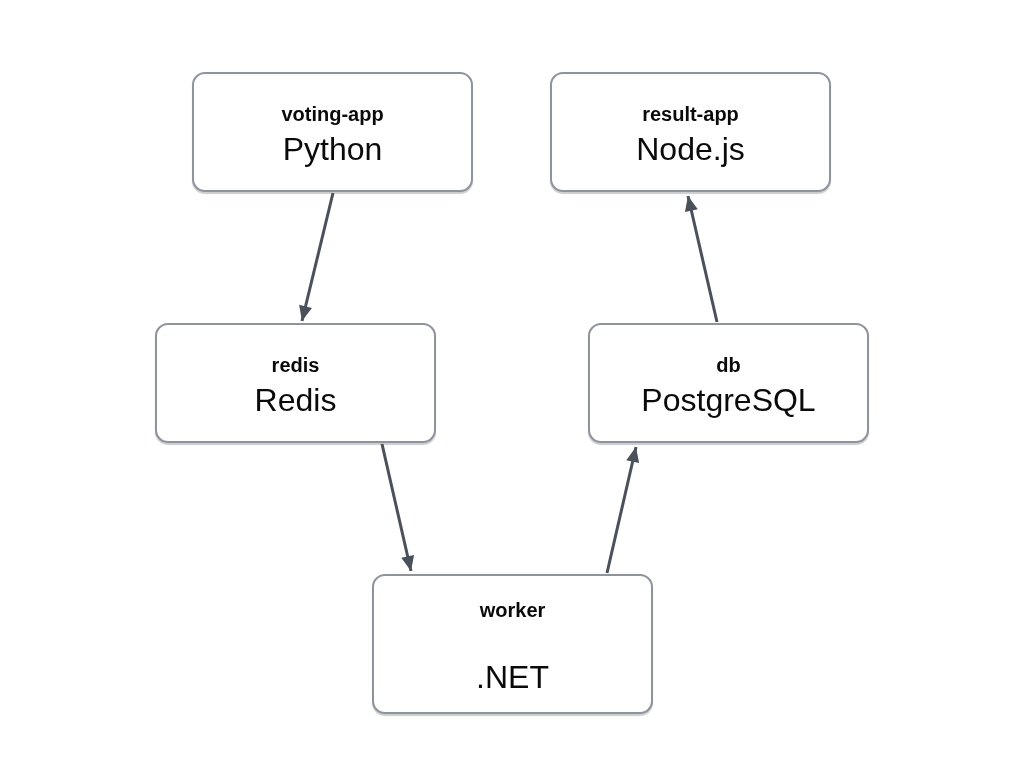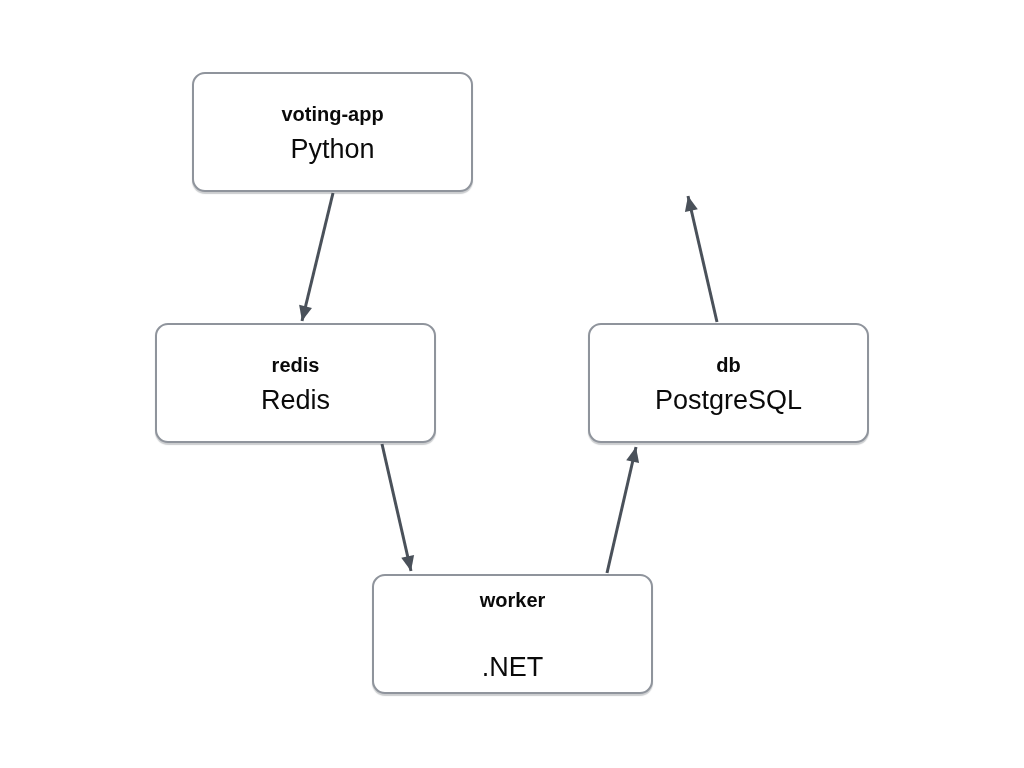--- a/index.html
+++ b/index.html
@@ -37,21 +37,21 @@
     box-shadow: 0 1.5px 1px rgba(70, 75, 84, 0.28);
   }
   .node-title {
     font-size: 20px;
     line-height: 35px;
     font-weight: bold;
     color: #0a0a0a;
     white-space: nowrap;
   }
   .node-subtitle {
-    font-size: 27px;
+    font-size: 32px;
     line-height: 35px;
     font-weight: normal;
     color: #0a0a0a;
     white-space: nowrap;
   }
 </style>
 </head>
 <body>
 
 <div id="canvas" style="width: 1024px; height: 768px; background: rgb(255, 255, 255);">
@@ -66,29 +66,33 @@
       <line x1="382" y1="444" x2="411" y2="571" stroke="#4a515a" stroke-width="3" marker-end="url(#arrowhead)"></line>
       <line x1="607" y1="573" x2="636" y2="447" stroke="#4a515a" stroke-width="3" marker-end="url(#arrowhead)"></line>
       <line x1="717" y1="322" x2="688" y2="196" stroke="#4a515a" stroke-width="3" marker-end="url(#arrowhead)"></line>
     </svg>
 
   <div class="node" style="left: 192px; top: 72px; width: 281px; height: 120px; border-color: rgb(143, 148, 156); background: rgb(255, 255, 255);">
     <div class="node-title">voting-app</div>
     <div class="node-subtitle">Python</div>
   </div>
 
+  <div class="node" style="left: 550px; top: 72px; width: 281px; height: 120px; border-color: rgb(143, 148, 156); background: rgb(255, 255, 255);">
+    <div class="node-title">result-app</div>
+    <div class="node-subtitle">Node.js</div>
+  </div>
 
   <div class="node" style="left: 155px; top: 323px; width: 281px; height: 120px; border-color: rgb(143, 148, 156); background: rgb(255, 255, 255);">
     <div class="node-title">redis</div>
     <div class="node-subtitle">Redis</div>
   </div>
 
   <div class="node" style="left: 588px; top: 323px; width: 281px; height: 120px; border-color: rgb(143, 148, 156); background: rgb(255, 255, 255);">
     <div class="node-title">db</div>
     <div class="node-subtitle">PostgreSQL</div>
   </div>
 
-  <div class="node" style="left: 372px; top: 574px; width: 281px; height: 120px; border-color: rgb(143, 148, 156); background: rgb(255, 255, 255); gap: 32px;">
+  <div class="node" style="left: 372px; top: 574px; width: 281px; height: 140px; border-color: rgb(143, 148, 156); background: rgb(255, 255, 255); gap: 32px;">
     <div class="node-title">worker</div>
     <div class="node-subtitle">.NET</div>
   </div>
 
 </div>
 
 </body></html>

